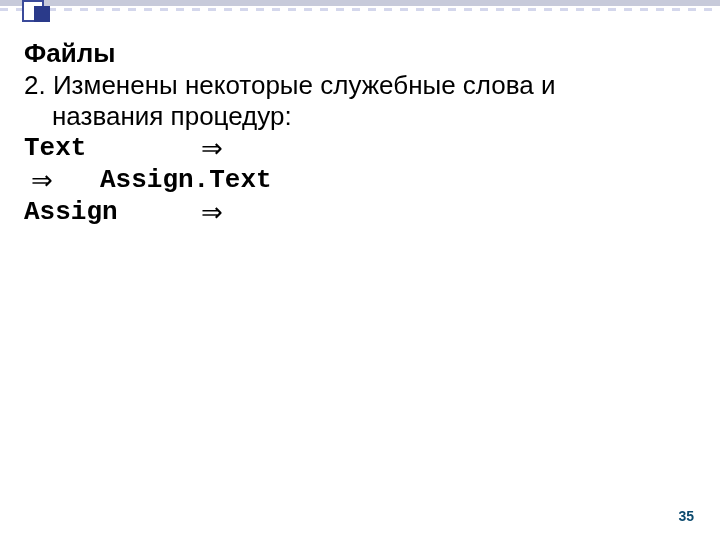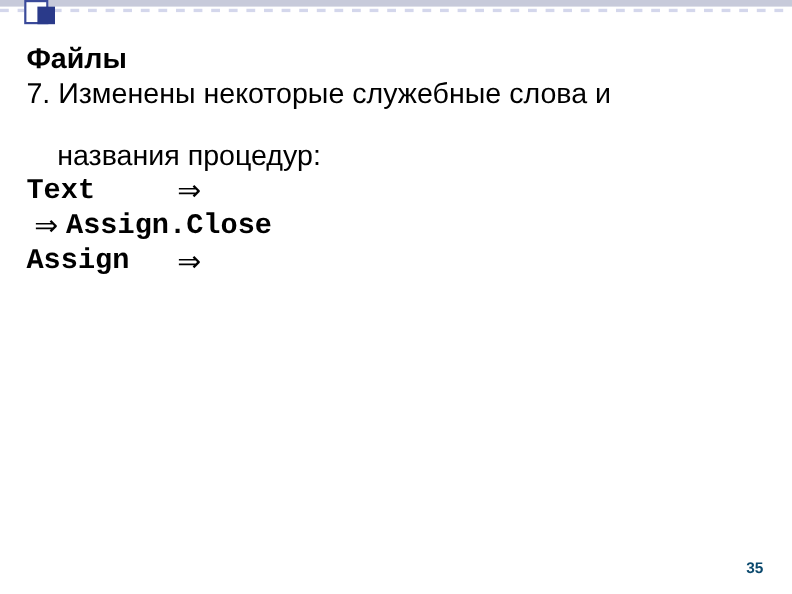--- a/index.html
+++ b/index.html
@@ -55,29 +55,29 @@
       line-height: 1.22;
     }
     .title {
       font-weight: 700;
     }
     .body-line {
       font-weight: 400;
     }
     .body-line.indent {
       padding-left: 28px;
-      margin-top: 25px;
     }
     .mono-row {
       font-family: "Courier New", monospace;
       font-weight: 700;
       font-size: 26px;
       white-space: pre;
       display: flex;
       align-items: center;
+      gap: 40px;
     }
     .mono-left {
       display: inline-block;
       width: 130px;
     }
     .arrow {
       font-family: Arial, sans-serif;
       font-weight: 400;
       display: inline-block;
       width: 36px;
@@ -100,30 +100,30 @@
 
   <div class="top-deco">
     <div class="top-bar"></div>
     <div class="top-dash"></div>
     <div class="box-outline"></div>
     <div class="box-fill"></div>
   </div>
 
   <div class="content">
     <div class="title">Файлы</div>
-    <div class="body-line">7. Изменены некоторые служебные слова и</div>
+    <div class="body-line">2. Изменены некоторые служебные слова и</div>
     <div class="body-line indent">названия процедур:</div>
 
     <div class="mono-row">
       <span class="mono-left">Text</span>
       <span class="arrow">⇒</span>
     </div>
     <div class="mono-row">
       <span class="arrow">⇒</span>
-      <span>Assign.Close</span>
+      <span>Assign.Text</span>
     </div>
     <div class="mono-row">
       <span class="mono-left">Assign</span>
       <span class="arrow">⇒</span>
     </div>
   </div>
 
   <div class="page-num">35</div>
 </div>
 

